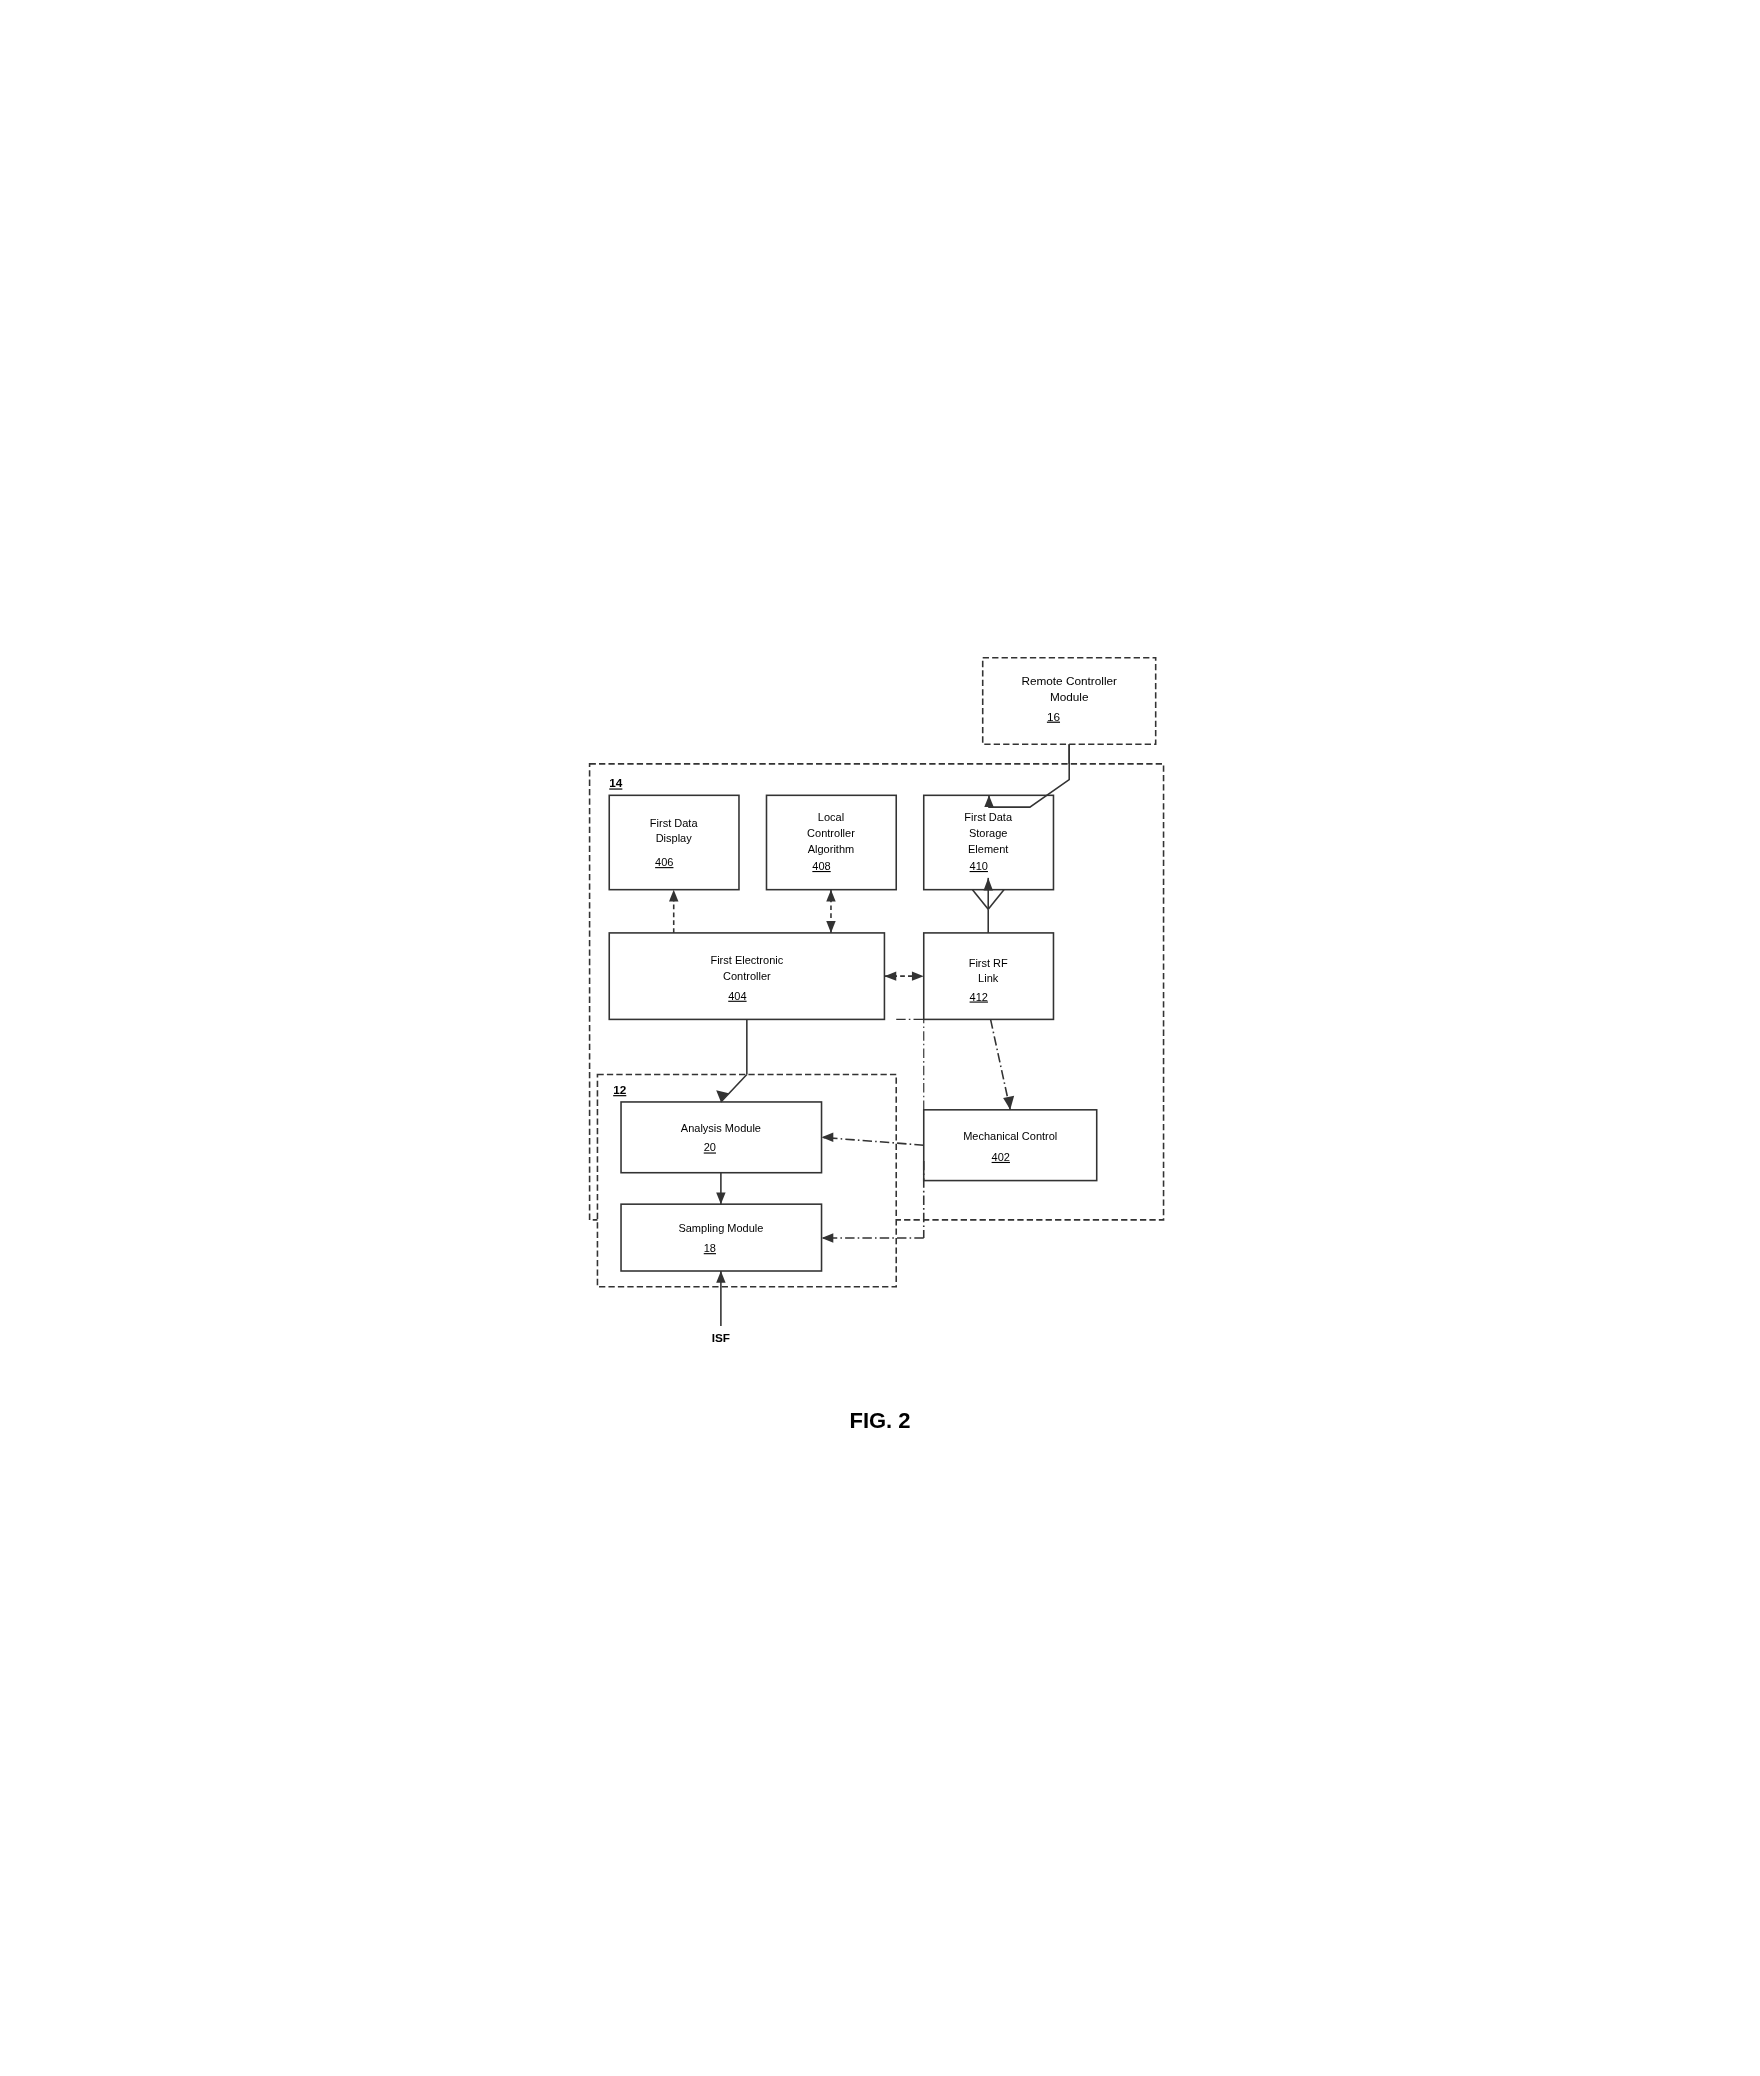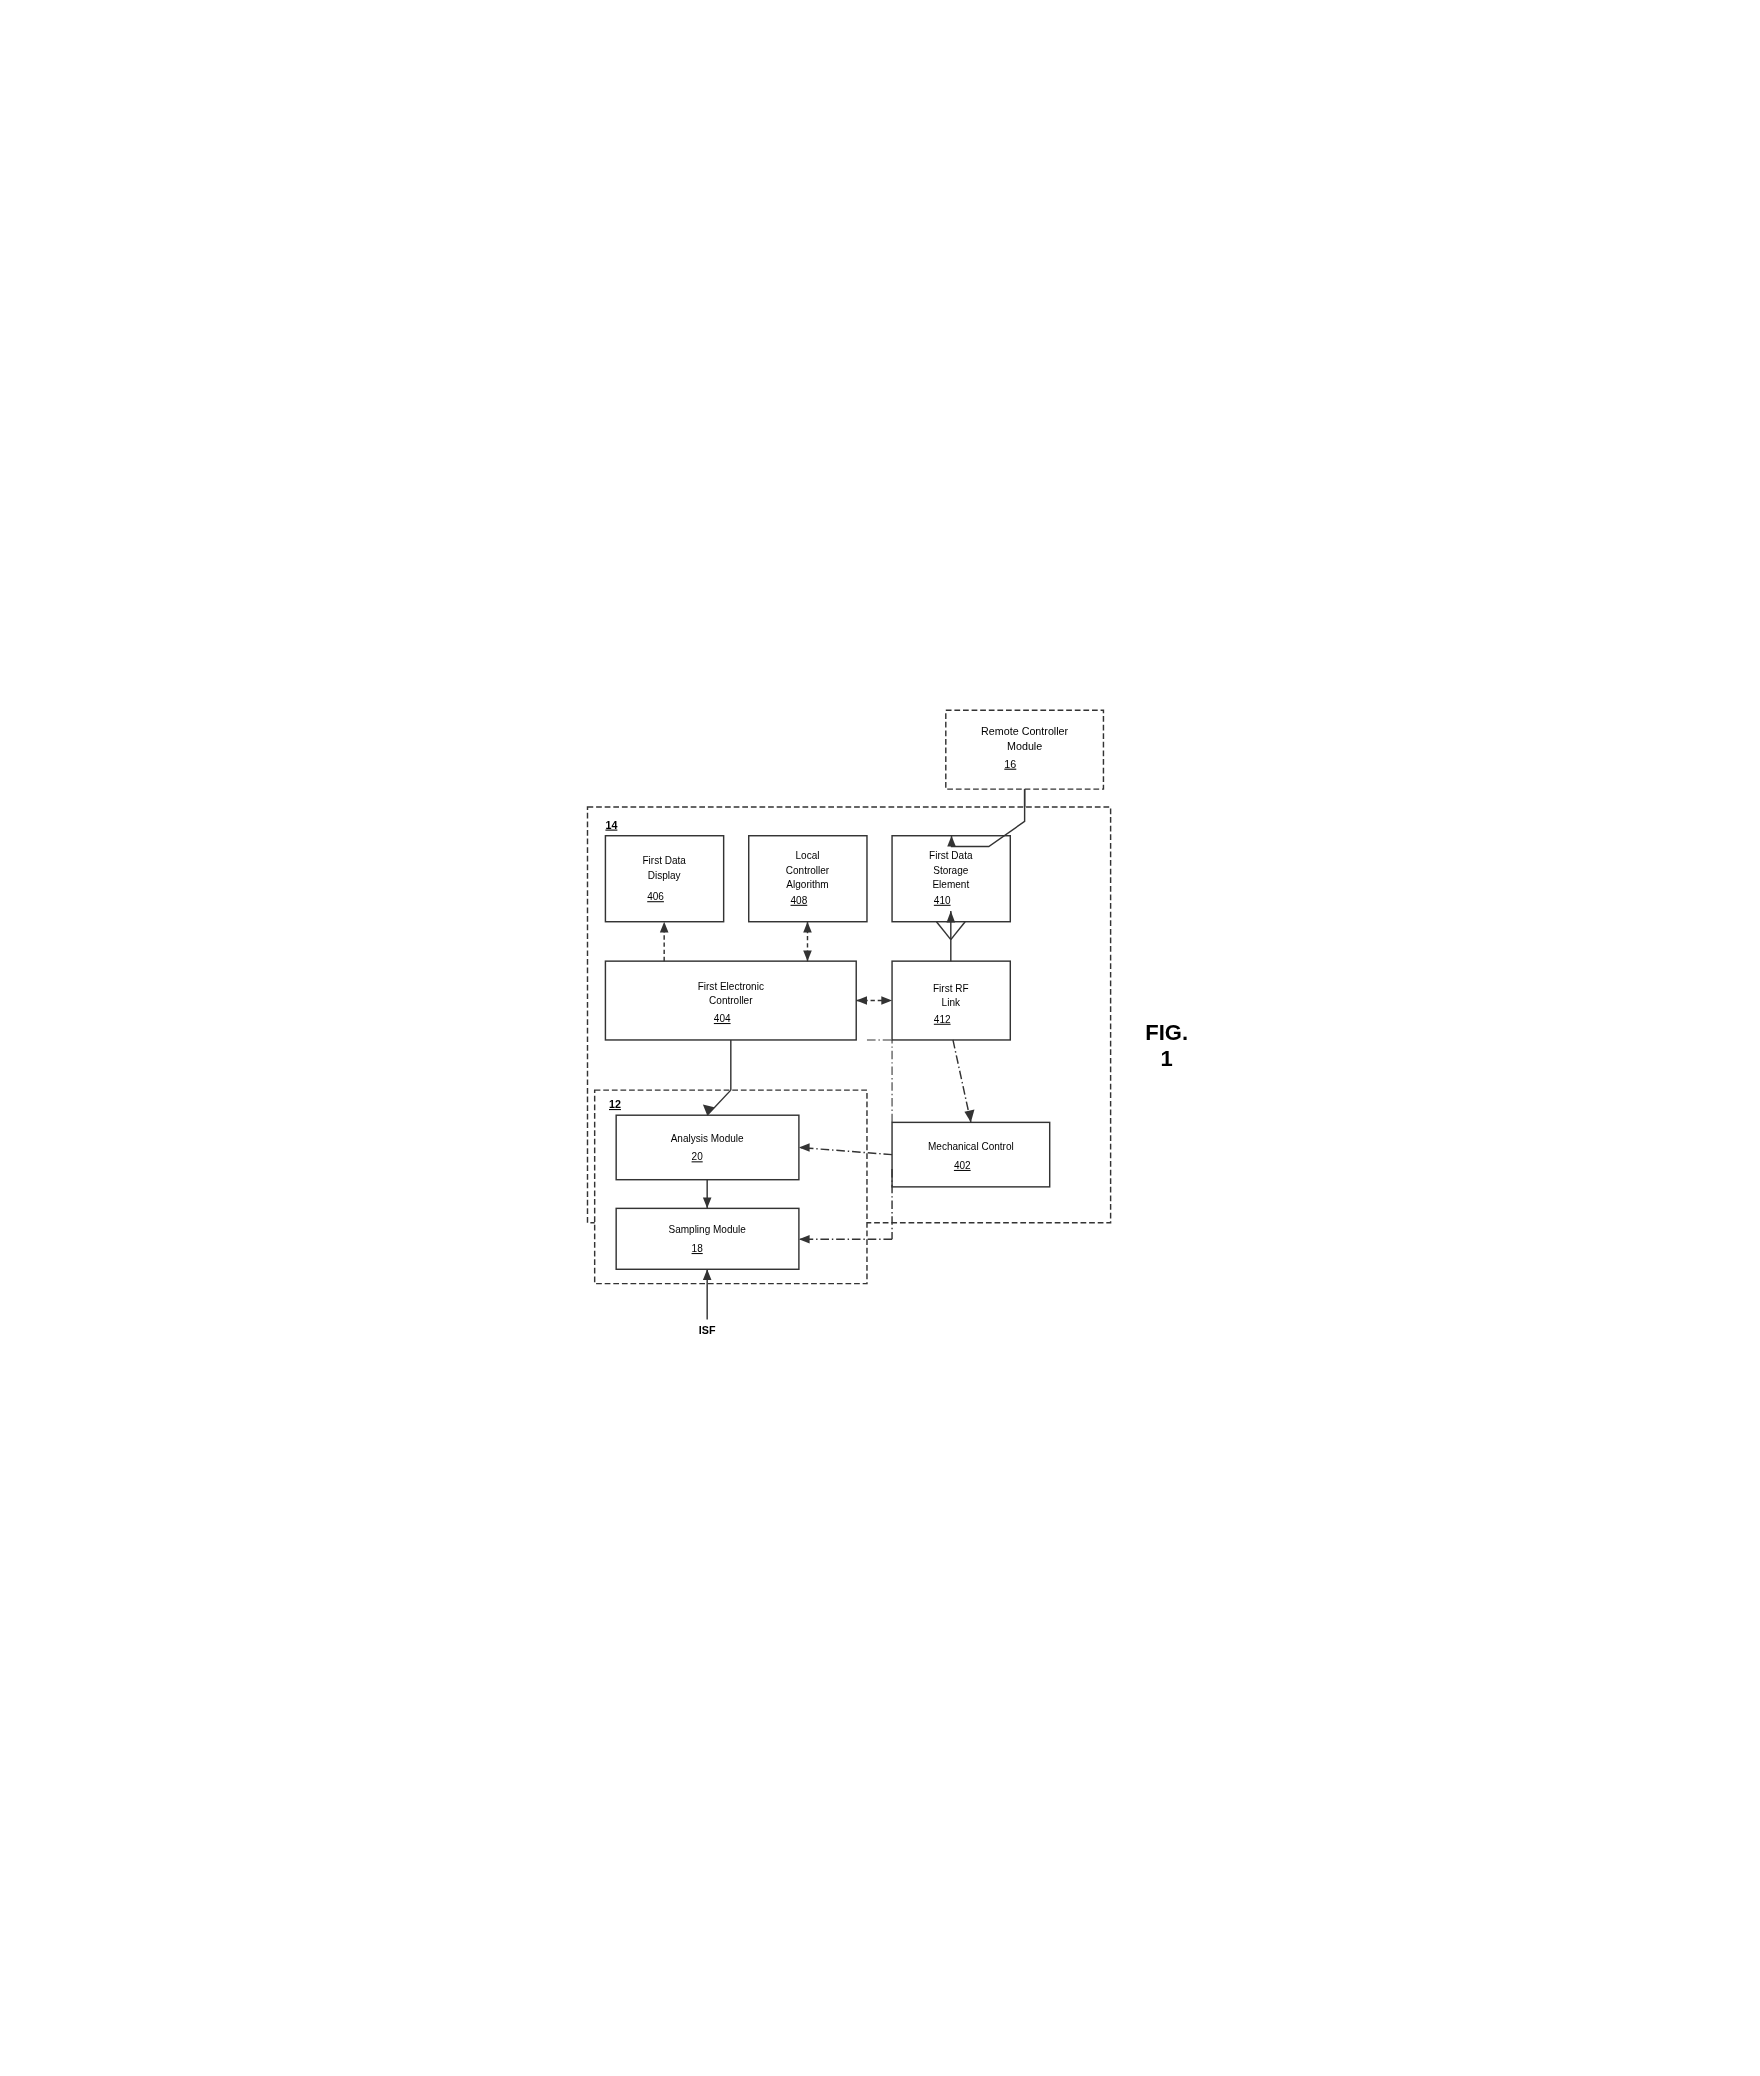--- a/index.html
+++ b/index.html
@@ -8,21 +8,21 @@
       font-family: Arial, sans-serif;
       display: flex;
       justify-content: center;
       align-items: center;
       min-height: 100vh;
       padding: 15.7px;
     }
     .page-container {
       width: 629px;
       display: flex;
-      flex-direction: row;
+      flex-direction: column;
       align-items: center;
     }
     .diagram-area {
       width: 100%;
       position: relative;
     }
     svg {
       width: 100%;
       height: auto;
       overflow: visible;
@@ -142,15 +142,15 @@
       <line x1="455" y1="595" x2="455" y2="480" stroke="#333" stroke-width="1.5" stroke-dasharray="12,4,2,4"></line>
       <line x1="420" y1="480" x2="455" y2="480" stroke="#333" stroke-width="1.5" stroke-dasharray="12,4,2,4"></line>
 
       <line x1="197" y1="870" x2="197" y2="800" stroke="#333" stroke-width="2"></line>
       <polygon points="197,800 191,815 203,815" fill="#333"></polygon>
       <text x="197" y="890" text-anchor="middle" font-size="15" font-family="Arial" font-weight="bold">ISF</text>
 
     </svg>
   </div>
 
-  <div class="fig-label">FIG. 1</div>
+  <div class="fig-label">FIG. 2</div>
 </div>
 
 
 </body></html>

